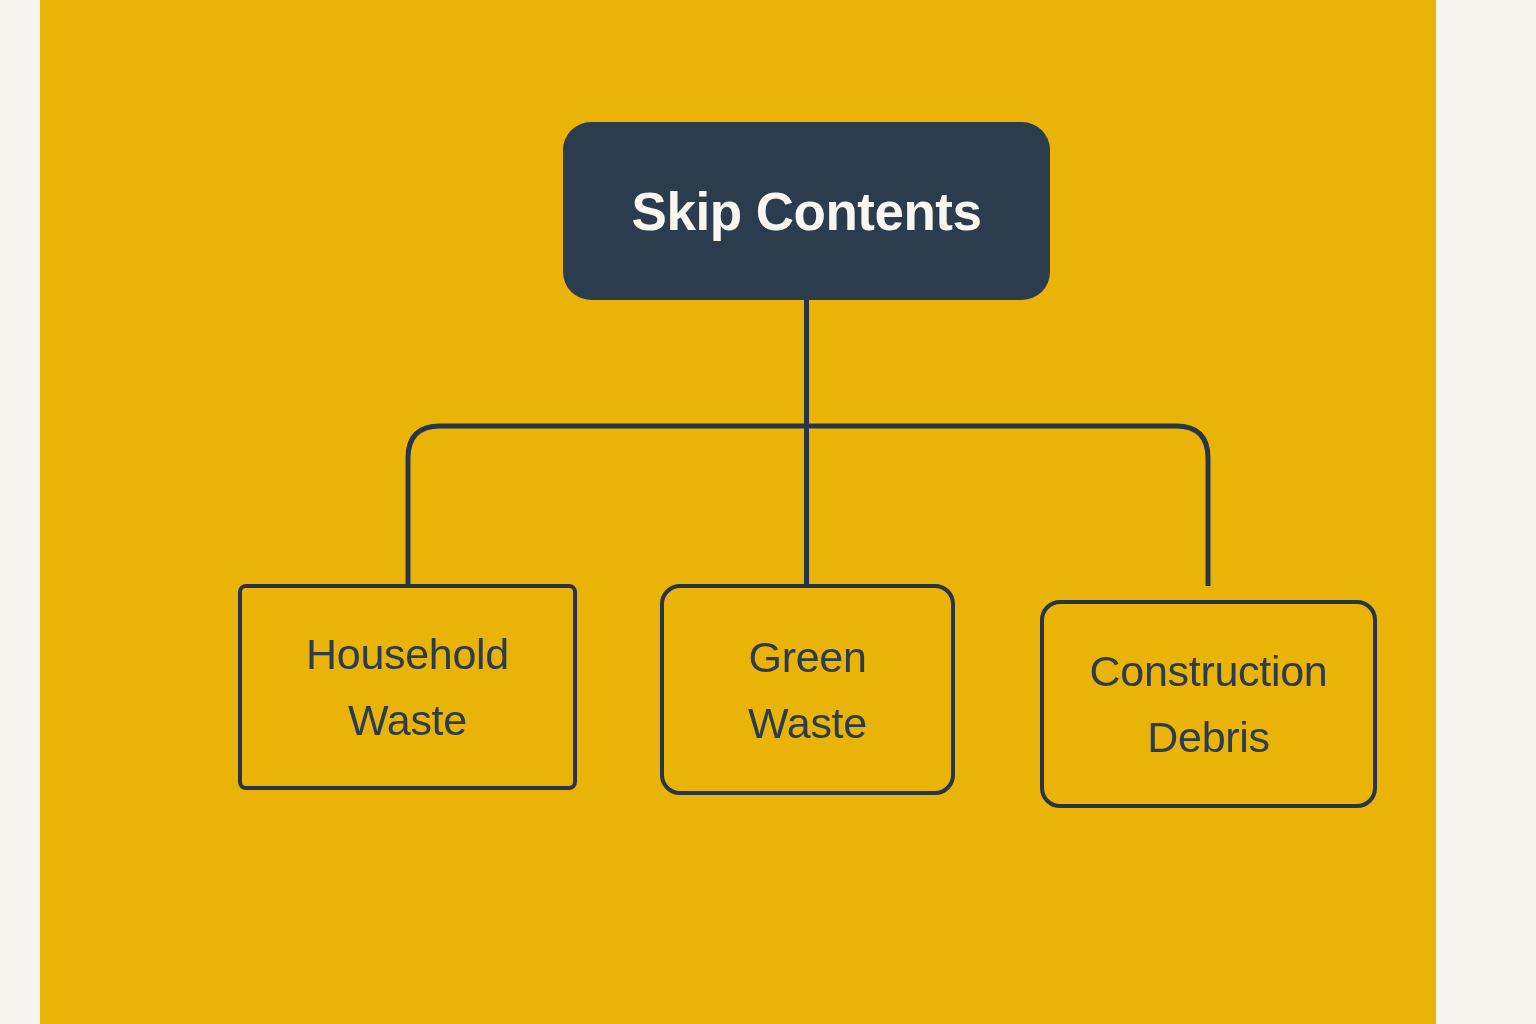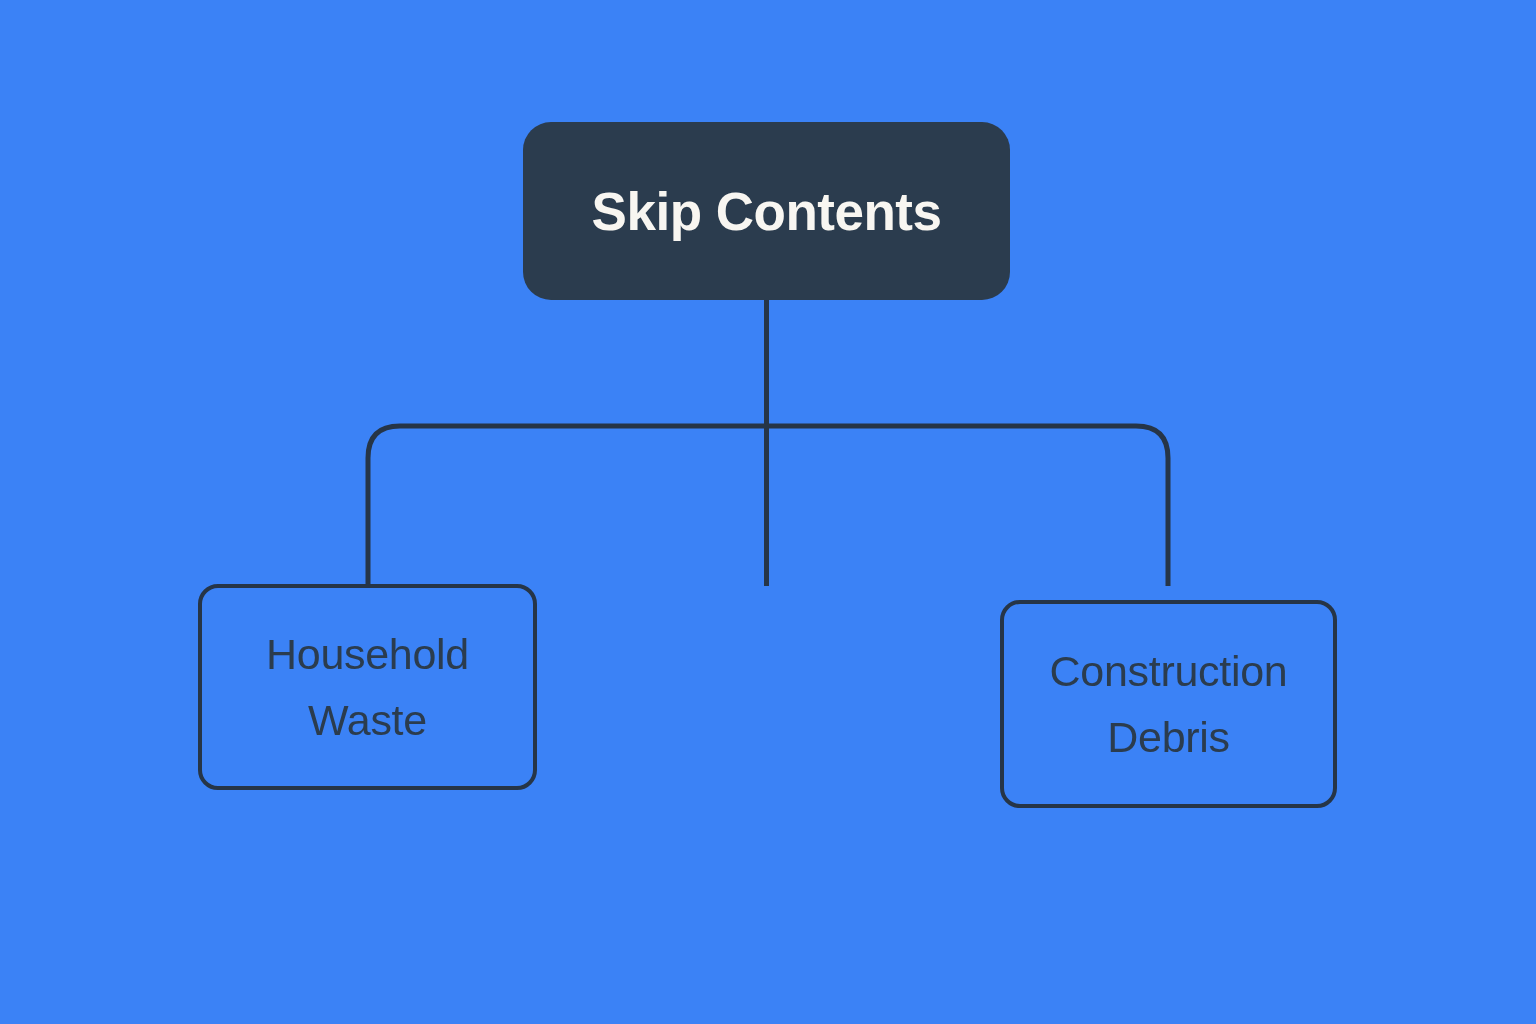--- a/index.html
+++ b/index.html
@@ -8,23 +8,24 @@
     width: 1536px;
     height: 1024px;
     overflow: hidden;
     font-family: "Liberation Sans", "DejaVu Sans", sans-serif;
   }
 
   body { background: #f5f3ee; }
 
   .canvas {
     position: relative;
-    width: 1536px;
+    width: 1396px;
     height: 1024px;
-    background: #3b82f6;
+    background: #eab308;
+    margin-left: 40px;
   }
 
   .connectors {
     position: absolute;
     left: 0;
     top: 0;
     width: 1536px;
     height: 1024px;
     display: block;
   }
@@ -54,21 +55,21 @@
     background: transparent;
     border: 4px solid #263547;
     border-radius: 20px;
     color: #2b3c4e;
     font-size: 43px;
     font-weight: 500;
     line-height: 66px;
     letter-spacing: -0.3px;
   }
 
-  .child-0 { left: 198px; top: 584px; width: 339px; height: 206px; }
+  .child-0 { left: 198px; top: 584px; width: 339px; height: 206px; border-radius: 8px; }
   .child-1 { left: 620px; top: 584px; width: 295px; height: 211px; }
   .child-2 { left: 1000px; top: 600px; width: 337px; height: 208px; }
 
   .child-0 .node-label { max-width: 280px; }
   .child-1 .node-label { max-width: 190px; }
   .child-2 .node-label { max-width: 300px; }
 </style>
 </head>
 <body>
 
@@ -82,18 +83,21 @@
   </svg>
 
   <div class="node node-root">
     <span class="node-label">Skip Contents</span>
   </div>
 
   <div class="node node-child child-0">
     <span class="node-label">Household Waste</span>
   </div>
 
+  <div class="node node-child child-1">
+    <span class="node-label">Green Waste</span>
+  </div>
 
   <div class="node node-child child-2">
     <span class="node-label">Construction Debris</span>
   </div>
 
 </div>
 
 </body></html>

